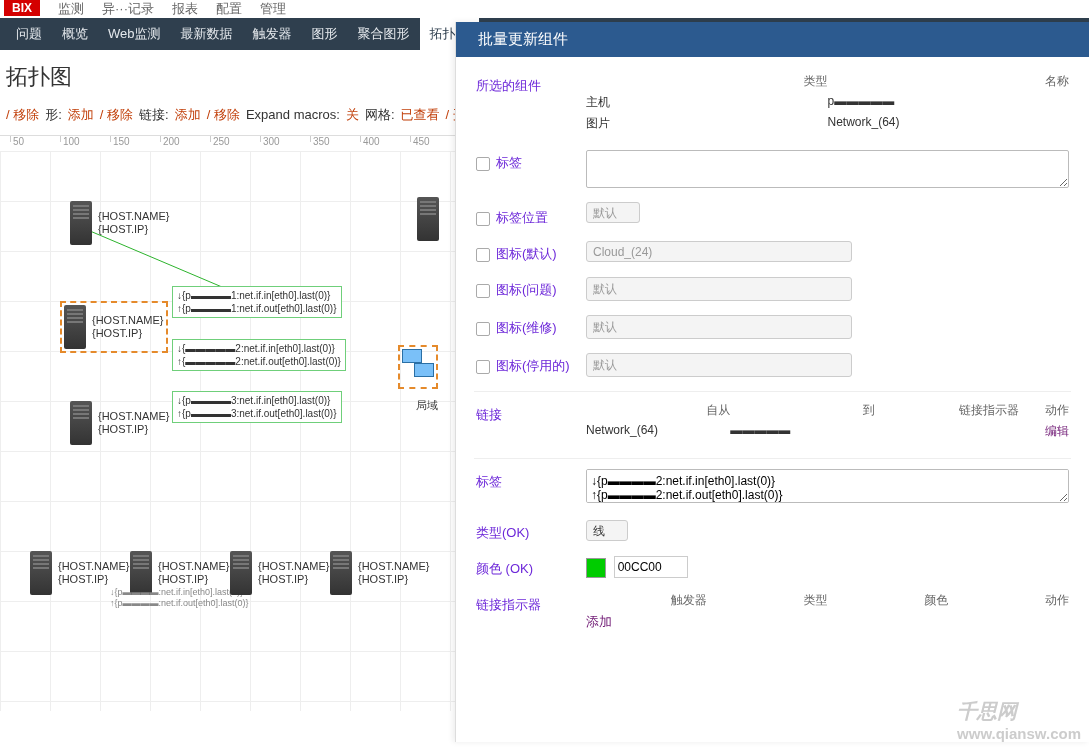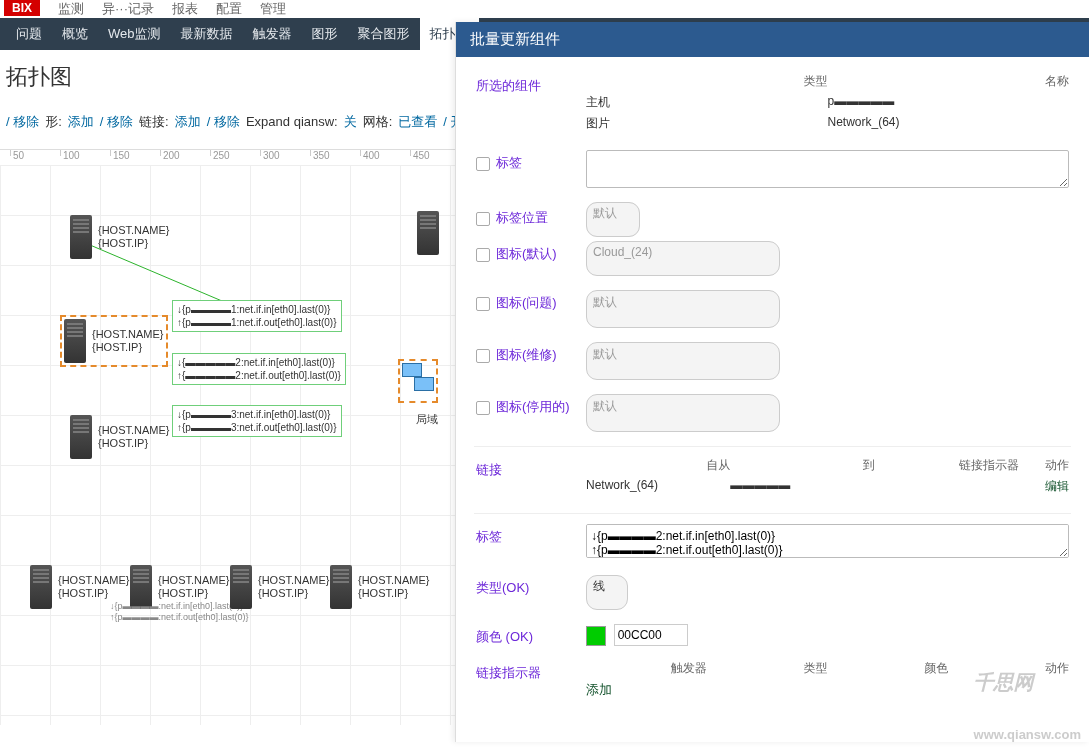--- a/index.html
+++ b/index.html
@@ -6,57 +6,57 @@
   body { background: #fff; color: #333; font-size: 12px; width: 1089px; height: 748px; overflow: hidden; position: relative; }
   .topnav { height: 18px; background: #fff; display: flex; align-items: flex-start; gap: 18px; padding-left: 4px; }
   .logo { width: 36px; height: 16px; background: #d40000; color: #fff; font-weight: bold; font-size: 12px; display: flex; align-items: center; justify-content: center; }
   .topnav-item { color: #666; font-size: 13px; cursor: pointer; }
   .subnav { background: #2f3f4e; color: #fff; height: 32px; display: flex; align-items: center; gap: 0; padding-left: 6px; }
   .subnav-item { color: #e5e9ed; font-size: 13px; padding: 0 10px; height: 32px; display: flex; align-items: center; cursor: pointer; }
   .subnav-item.active { background: #fff; color: #2f3f4e; }
   .page-title { font-size: 22px; color: #333; padding: 12px 6px 8px; }
   .toolbar { display: flex; align-items: center; gap: 6px; padding: 4px 6px 10px; font-size: 13px; }
   .toolbar .lbl { color: #333; }
-  .toolbar .lnk { color: #0369a1; cursor: pointer; }
+  .toolbar .lnk { color: #c2410c; cursor: pointer; }
   .ruler { position: relative; height: 16px; border-top: 1px solid #ddd; }
   .ruler-tick { position: absolute; top: 0; font-size: 10px; color: #999; border-left: 1px solid #ccc; height: 6px; padding-left: 2px; }
   .canvas { position: relative; background: #fff; height: 560px; }
   .grid { position: absolute; inset: 0; background-image: linear-gradient(to right, #eee 1px, transparent 1px), linear-gradient(to bottom, #eee 1px, transparent 1px); background-size: 50px 50px; }
   .node { position: absolute; display: flex; align-items: center; gap: 6px; justify-content: flex-end; }
   .srv-icon { width: 22px; height: 44px; background: linear-gradient(#555,#333); border-radius: 2px; position: relative; }
   .srv-icon::before { content:''; position:absolute; left:3px; top:4px; width:16px; height:2px; background:#777; box-shadow:0 4px #777,0 8px #777,0 12px #777; }
   .monitor-icon { position:absolute; width:20px; height:14px; background:#7ac0f8; border:1px solid #2a6fa5; }
   .nlabel { color: #333; font-size: 11px; line-height: 1.2; }
   .selection { border: 2px dashed #e58a2b; padding: 2px; }
   .linklabel { position:absolute; border:1px solid #6fcf7a; background:#fff; font-size:10px; padding:2px 4px; color:#333; line-height:1.3; white-space:nowrap; }
   svg.edges { position:absolute; inset:0; pointer-events:none; }
 
   .panel { position: absolute; top: 22px; right: 0; width: 634px; height: 720px; background: #fff; border-left: 1px solid #ddd; box-shadow: -2px 0 6px rgba(0,0,0,0.08); }
-  .panel-head { background: #2c5a8f; color: #fff; font-size: 15px; padding: 8px 14px; }
+  .panel-head { background: #2c5a8f; color: #fff; font-size: 15px; padding: 8px 22px; }
   .panel-body { padding: 16px 20px; font-size: 13px; color: #333; }
   .frow { display: flex; align-items: flex-start; margin-bottom: 14px; }
   .flabel { width: 110px; color: #6d28d9; padding-top: 4px; }
   .fcontent { flex: 1; }
   .chk { width: 14px; height: 14px; border: 1px solid #aaa; border-radius: 2px; display: inline-block; margin-right: 6px; vertical-align: middle; }
   textarea { width: 100%; min-height: 34px; border: 1px solid #bbb; border-radius: 2px; font-size: 12px; padding: 4px; resize: both; }
-  select, .sel { border: 1px solid #ccc; border-radius: 11px; background: #f4f4f4; color: #999; font-size: 12px; padding: 3px 22px 16px 6px; appearance: none; position: relative; }
-  .sel-wide { width: 194px; display:inline-block; }
+  select, .sel { border: 1px solid #ccc; border-radius: 3px; background: #f4f4f4; color: #999; font-size: 12px; padding: 3px 22px 2px 6px; appearance: none; position: relative; }
+  .sel-wide { width: 266px; display:inline-block; }
   .btns { display: flex; gap: 10px; }
   .btn { padding: 5px 14px; border: 1px solid #c5c5c5; border-radius: 3px; background: #fff; color: #666; font-size: 13px; cursor: pointer; }
   .btn.disabled { color: #bbb; }
   .tblhead { display: flex; color: #666; font-size: 12px; gap: 0; margin-bottom: 4px; }
   .tblhead > div { flex: 1; text-align: right; }
   .tblrow { display: flex; font-size: 12px; margin-bottom: 4px; }
   .tblrow > div { flex: 1; }
-  .link { color: #14532d; cursor: pointer; }
+  .link { color: #701a75; cursor: pointer; }
   .color-swatch { width: 20px; height: 20px; border: 1px solid #999; display: inline-block; vertical-align: middle; margin-right: 4px; }
   input.color-input { width: 74px; padding: 3px; border: 1px solid #ccc; font-size: 12px; }
   hr { border: none; border-top: 1px solid #eee; margin: 6px -2px 10px; }
   .watermark { position:absolute; right:8px; bottom:6px; color:#ccc; font-size:20px; font-style:italic; font-weight:bold; }
-  .watermark small { display:block; font-size:13px; color:#ccc; font-style:normal;margin-top:31px; }
+  .watermark small { display:block; font-size:15px; color:#ccc; font-style:normal; }
 </style>
 </head>
 <body>
 
 <div class="topnav">
   <div class="logo">BIX</div>
   <span class="topnav-item">监测</span>
   <span class="topnav-item">异···记录</span>
   <span class="topnav-item">报表</span>
   <span class="topnav-item">配置</span>
@@ -77,21 +77,21 @@
 <div class="page-title">拓扑图</div>
 
 <div class="toolbar">
   <span class="lnk">/ 移除</span>
   <span class="lbl">形:</span>
   <span class="lnk">添加</span>
   <span class="lnk">/ 移除</span>
   <span class="lbl">链接:</span>
   <span class="lnk">添加</span>
   <span class="lnk">/ 移除</span>
-  <span class="lbl">Expand qiansw:</span>
+  <span class="lbl">Expand macros:</span>
   <span class="lnk">关</span>
   <span class="lbl">网格:</span>
   <span class="lnk">已查看</span>
   <span class="lnk">/ 开</span>
   <span class="sel">50</span>
 </div>
 
 <div class="ruler">
   <span class="ruler-tick" style="left:10px">50</span>
   <span class="ruler-tick" style="left:60px">100</span>

